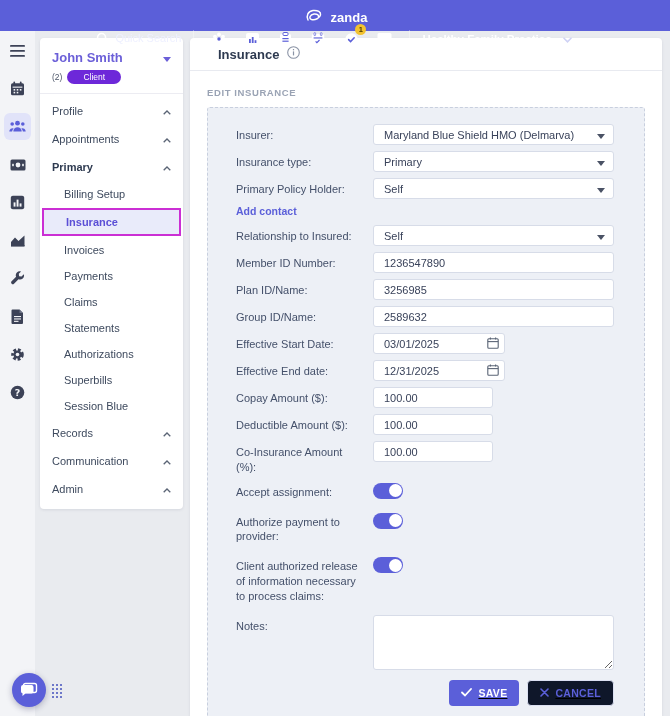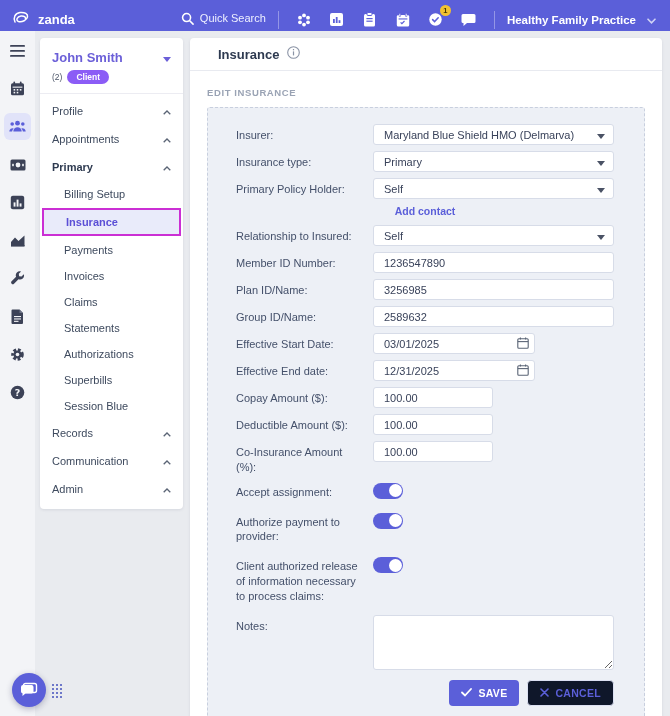--- a/index.html
+++ b/index.html
@@ -1,21 +1,21 @@
 <!DOCTYPE html>
 <html><head>
 <meta charset="utf-8">
 <style>
   * { margin:0; padding:0; box-sizing:border-box; }
   html,body { width:670px; height:716px; overflow:hidden; }
   body { font-family:"Liberation Sans", sans-serif; background:#e9ebef; position:relative; }
 
   
   .topbar { position:absolute; top:0; left:0; width:670px; height:31px; background:#5b5fd9;
-            display:flex; align-items:center; justify-content:space-between; padding:8px 10px 0 12px; color:#fff; z-index:10; }
+            display:flex; align-items:center; justify-content:space-between; padding:8px 10px 0 12px; color:#fff; z-index:10;flex-direction:column; }
   .brand { display:flex; align-items:center; gap:6px; font-size:13px; font-weight:bold; cursor:pointer; }
   .tb-right { display:flex; align-items:center; gap:12px; }
   .quick-search { display:flex; align-items:flex-start; gap:6px; font-size:11px; color:#eef0ff; cursor:pointer; }
   .tb-divider { width:1px; height:18px; background:rgba(255,255,255,.35); }
   .tb-icons { display:flex; align-items:center; gap:7px; }
   .tb-iconbtn { width:26px; height:24px; display:flex; align-items:center; justify-content:center; position:relative; cursor:pointer; border:none; background:transparent; }
   .tb-badge { position:absolute; top:-3px; right:-2px; min-width:11px; height:11px; border-radius:6px; background:#f2c230;
               color:#4a3a00; font-size:7.5px; font-weight:bold; display:flex; align-items:center; justify-content:center; padding:0 2px; }
   .practice { display:flex; align-items:center; gap:11px; font-size:11.5px; font-weight:bold; cursor:pointer; padding-right:4px; }
 
@@ -27,21 +27,21 @@
   .rail-btn.active { background:#e1e3f9; }
 
   
   .client-sidebar { position:absolute; left:40px; top:38px; width:143px; background:#fff; border-radius:4px;
                     box-shadow:0 1px 3px rgba(40,50,80,.10); padding-bottom:6px; }
   .cs-header { padding:10px 12px 9px; border-bottom:1px solid #ececf2; }
   .cs-name-row { display:flex; align-items:center; justify-content:space-between; cursor:pointer; }
   .cs-name { color:#6b5fd8; font-weight:bold; font-size:13px; }
   .cs-meta { display:flex; align-items:center; gap:5px; margin-top:4px; }
   .cs-count { font-size:8.5px; color:#4c5568; }
-  .cs-badge { background:#8b5cf6; color:#fff; font-size:8.5px; font-weight:bold; padding:2px 9px; border-radius:9px; }
+  .cs-badge { background:#6d28d9; color:#fff; font-size:8.5px; font-weight:normal; padding:2px 16px; border-radius:9px; }
   .cs-nav { padding-top:3px; }
   .cs-item { display:flex; align-items:center; justify-content:space-between; padding:8px 12px; font-size:11px; color:#3e4a5e; cursor:pointer; }
   .cs-item.bold span.lbl { font-weight:bold; color:#2e3a50; }
   .cs-sub { padding:7px 12px 7px 24px; font-size:11px; color:#3e4a5e; cursor:pointer; }
   .cs-sub.active { border:2px solid #cb2fd4; background:#e9ebfa; margin:1px 2px; padding:6px 10px 6px 22px;
                    color:#5b4fd6; font-weight:bold; }
 
   
   .main { position:absolute; left:190px; top:38px; width:472px; height:678px; background:#fff; border-radius:4px 4px 0 0;
           box-shadow:0 1px 3px rgba(40,50,80,.10); }
@@ -51,36 +51,36 @@
   .section-label { font-size:9.5px; font-weight:bold; letter-spacing:.6px; color:#9aa3b4; margin:6px 0 9px; }
   .form-box { border:1px dashed #c8cfde; background:#edf0f6; border-radius:3px; padding:16px 30px 12px 28px; }
 
   .frow { display:flex; align-items:flex-start; margin-bottom:6px; }
   .flabel { width:137px; min-width:137px; font-size:11px; color:#44506a; padding-top:4px; line-height:1.35; padding-right:10px; }
   .fctrl { flex:1; position:relative; }
   .select { height:21px; background:#fff; border:1px solid #d7dce8; border-radius:3px; display:flex; align-items:center;
             justify-content:space-between; padding:0 8px 0 10px; font-size:11px; color:#39425a; cursor:pointer; }
   .tinput { width:100%; height:21px; border:1px solid #d7dce8; border-radius:3px; background:#fff; font-size:11px;
             color:#39425a; padding:0 10px; font-family:inherit; }
-  .date-wrap { width:162px; position:relative; }
+  .date-wrap { width:132px; position:relative; }
   .date-wrap .tinput { padding-right:26px; }
   .cal-btn { position:absolute; right:6px; top:4px; border:none; background:transparent; padding:0; cursor:pointer; }
   .money .tinput { width:120px; }
-  .link-row { justify-content:center; margin:2px 0 8px; }
+  .link-row { justify-content:flex-start; margin:2px 0 8px; }
   .add-contact { font-size:10.5px; font-weight:bold; color:#5b5fd9; text-decoration:none; cursor:pointer; }
 
   .trow { margin-bottom:11px; }
   .toggle { width:30px; height:16px; border-radius:9px; background:#b9bdd6; position:relative; margin-top:2px; cursor:pointer; }
   .toggle.on { background:#5b5fd9; }
   .toggle .knob { position:absolute; left:2px; top:1.5px; width:13px; height:13px; border-radius:50%; background:#fff; }
   .toggle.on .knob { left:auto; right:1.5px; }
 
   textarea.notes { width:100%; height:55px; border:1px solid #d7dce8; border-radius:3px; font-size:11px; color:#39425a;
                    padding:5px 8px; font-family:inherit; resize:both; background:#fff; }
-  .btn-row { display:flex; justify-content:flex-end; gap:8px; margin-top:6px; }
+  .btn-row { display:flex; justify-content:flex-end; gap:8px; margin-top:6px;text-decoration:underline; }
   .btn { height:26px; border-radius:4px; font-size:10.5px; font-weight:bold; display:flex; align-items:center; gap:6px;
          padding:0 12px; cursor:pointer; letter-spacing:.3px; }
   .btn-save { background:#5b5fd9; color:#fff; border:none; }
   .btn-cancel { background:#0f172a; color:#5b5fd9; border:1px solid #dce0f2; }
 
   
   .chat-fab { position:absolute; left:12px; bottom:9px; width:34px; height:34px; border-radius:50%; background:#5b5fd9;
               display:flex; align-items:center; justify-content:center; border:none; cursor:pointer;
               box-shadow:0 2px 6px rgba(30,30,80,.3); z-index:20; }
   .drag-dots { position:absolute; left:52px; bottom:16px; display:grid; grid-template-columns:repeat(3,4px); grid-auto-rows:4px; z-index:20; cursor:grab; }
@@ -286,22 +286,22 @@
           </svg></span>
     </div>
     <div class="cs-item bold">
       <span class="lbl">Primary</span>
       <span><svg width="8" height="5" viewBox="0 0 8 5">
             <path d="M0.7 4.3 L4 1 L7.3 4.3" stroke="#5a6475" stroke-width="1.3" fill="none"></path>
           </svg></span>
     </div>
     <div class="cs-sub">Billing Setup</div>
     <div class="cs-sub active">Insurance</div>
+    <div class="cs-sub">Invoices</div>
     <div class="cs-sub">Payments</div>
-    <div class="cs-sub">Invoices</div>
     <div class="cs-sub">Claims</div>
     <div class="cs-sub">Statements</div>
     <div class="cs-sub">Authorizations</div>
     <div class="cs-sub">Superbills</div>
     <div class="cs-sub">Session Blue</div>
     <div class="cs-item">
       <span class="lbl">Records</span>
       <span><svg width="8" height="5" viewBox="0 0 8 5">
             <path d="M0.7 4.3 L4 1 L7.3 4.3" stroke="#5a6475" stroke-width="1.3" fill="none"></path>
           </svg></span>

